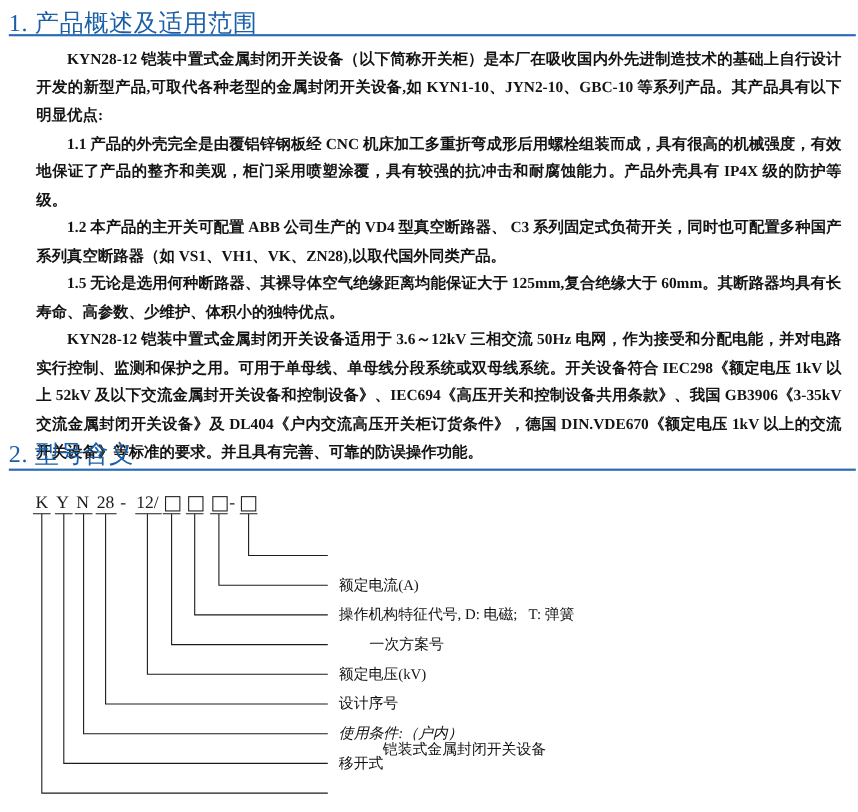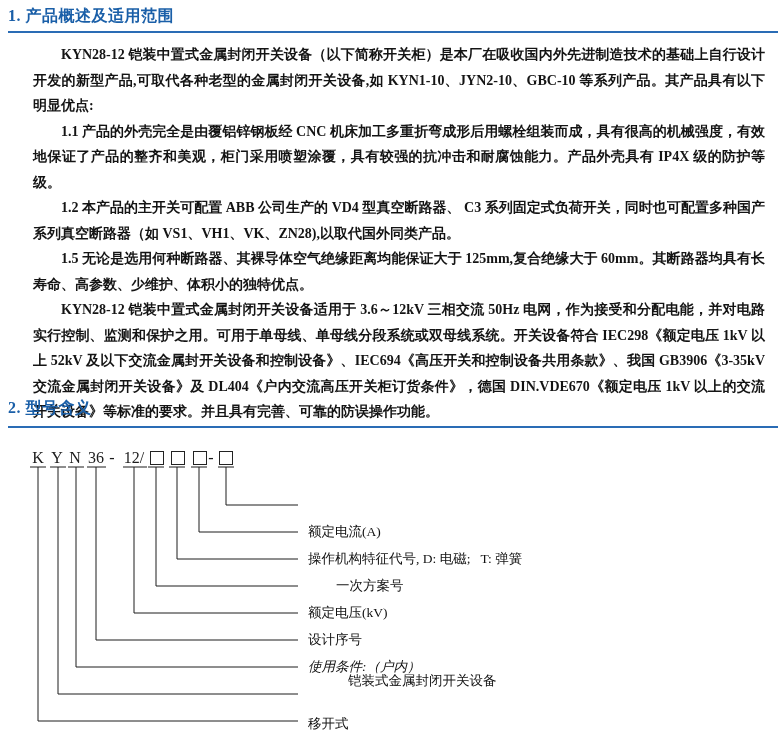--- a/index.html
+++ b/index.html
@@ -11,22 +11,22 @@
   }
   .page {
     position: relative;
     width: 780px; height: 738px;
     background: #ffffff;
     overflow: hidden;
   }
   .section-heading {
     position: absolute;
     left: 8px;
-    font-size: 16px;
-    font-weight: bold;
+    font-size: 22px;
+    font-weight: normal;
     color: #1a5fa8;
     letter-spacing: 0.5px;
     white-space: nowrap;
   }
   .section-rule {
     position: absolute;
     left: 8px;
     width: 770px;
     height: 2px;
     background: #2a6cb5;
@@ -92,21 +92,21 @@
     <p>1.5 无论是选用何种断路器、其裸导体空气绝缘距离均能保证大于 125mm,复合绝缘大于 60mm。其断路器均具有长寿命、高参数、少维护、体积小的独特优点。</p>
     <p>KYN28-12 铠装中置式金属封闭开关设备适用于 3.6～12kV 三相交流 50Hz 电网，作为接受和分配电能，并对电路实行控制、监测和保护之用。可用于单母线、单母线分段系统或双母线系统。开关设备符合 IEC298《额定电压 1kV 以上 52kV 及以下交流金属封开关设备和控制设备》、IEC694《高压开关和控制设备共用条款》、我国 GB3906《3-35kV 交流金属封闭开关设备》及 DL404《户内交流高压开关柜订货条件》，德国 DIN.VDE670《额定电压 1kV 以上的交流开关设备》等标准的要求。并且具有完善、可靠的防误操作功能。</p>
   </div>
 
   <div class="section-heading" style="top:398px;">2. 型号含义</div>
   <div class="section-rule" style="top:426px;"></div>
 
   <div class="model-token" style="left:30px;width:16px;">K</div>
   <div class="model-token" style="left:49px;width:16px;">Y</div>
   <div class="model-token" style="left:67px;width:16px;">N</div>
-  <div class="model-token" style="left:85px;width:22px;">36</div>
+  <div class="model-token" style="left:85px;width:22px;">28</div>
   <div class="model-token" style="left:106px;width:12px;">-</div>
   <div class="model-token" style="left:120px;width:28px;">12/</div>
   <div class="placeholder-box" style="left:150px;"></div>
   <div class="placeholder-box" style="left:171px;"></div>
   <div class="placeholder-box" style="left:193px;"></div>
   <div class="model-token" style="left:205px;width:12px;">-</div>
   <div class="placeholder-box" style="left:219px;"></div>
 
   <svg class="diagram-svg" width="780" height="738" viewBox="0 0 780 738">
     <path d="M30 467H46M38 467V721H298" stroke="#1c1c1c" stroke-width="1" fill="none"></path>
@@ -119,16 +119,16 @@
     <path d="M191 467H207M199 467V532H298" stroke="#1c1c1c" stroke-width="1" fill="none"></path>
     <path d="M218 467H234M226 467V505H298" stroke="#1c1c1c" stroke-width="1" fill="none"></path>
   </svg>
 
   <div class="model-label" style="top:523px;">额定电流(A)</div>
   <div class="model-label" style="top:550px;">操作机构特征代号, D: 电磁;   T: 弹簧</div>
   <div class="model-label" style="top:577px;margin-left:28px;">一次方案号</div>
   <div class="model-label" style="top:604px;">额定电压(kV)</div>
   <div class="model-label" style="top:631px;font-family:Liberation Serif, serif;">设计序号</div>
   <div class="model-label" style="top:658px;font-style:italic;">使用条件:（户内）</div>
-  <div class="model-label" style="top:685px;margin-top:30px;">移开式</div>
+  <div class="model-label" style="top:685px;">移开式</div>
   <div class="model-label" style="top:672px;margin-left:40px;">铠装式金属封闭开关设备</div>
 
 </div>
 
 </body></html>

